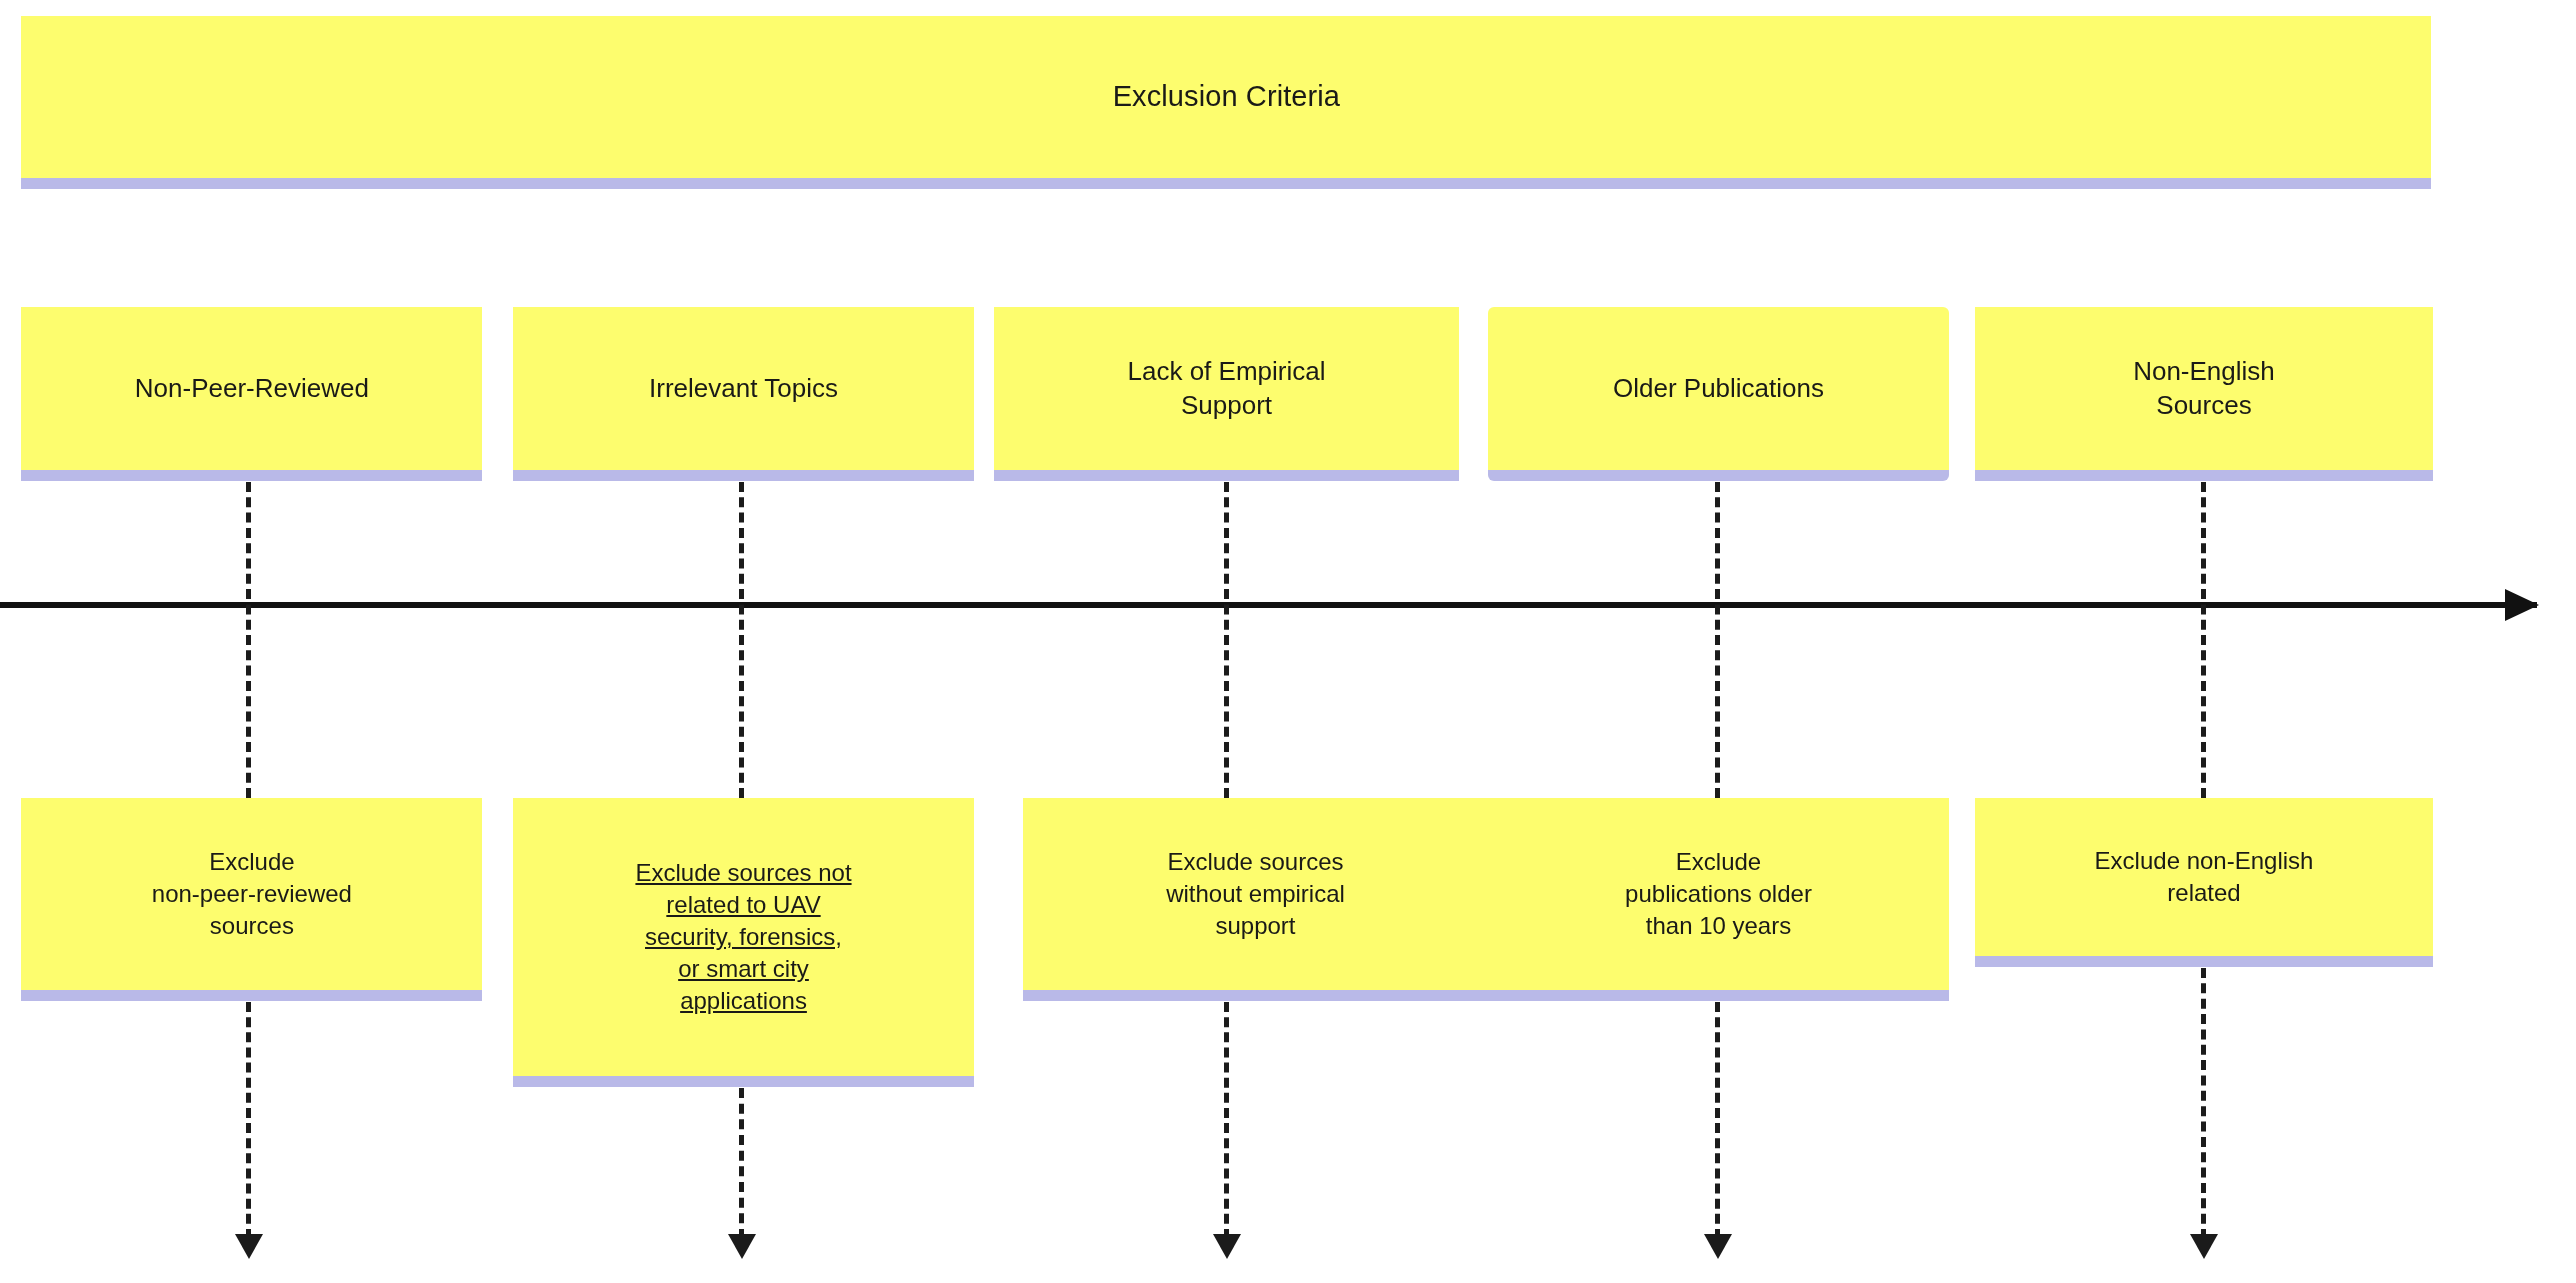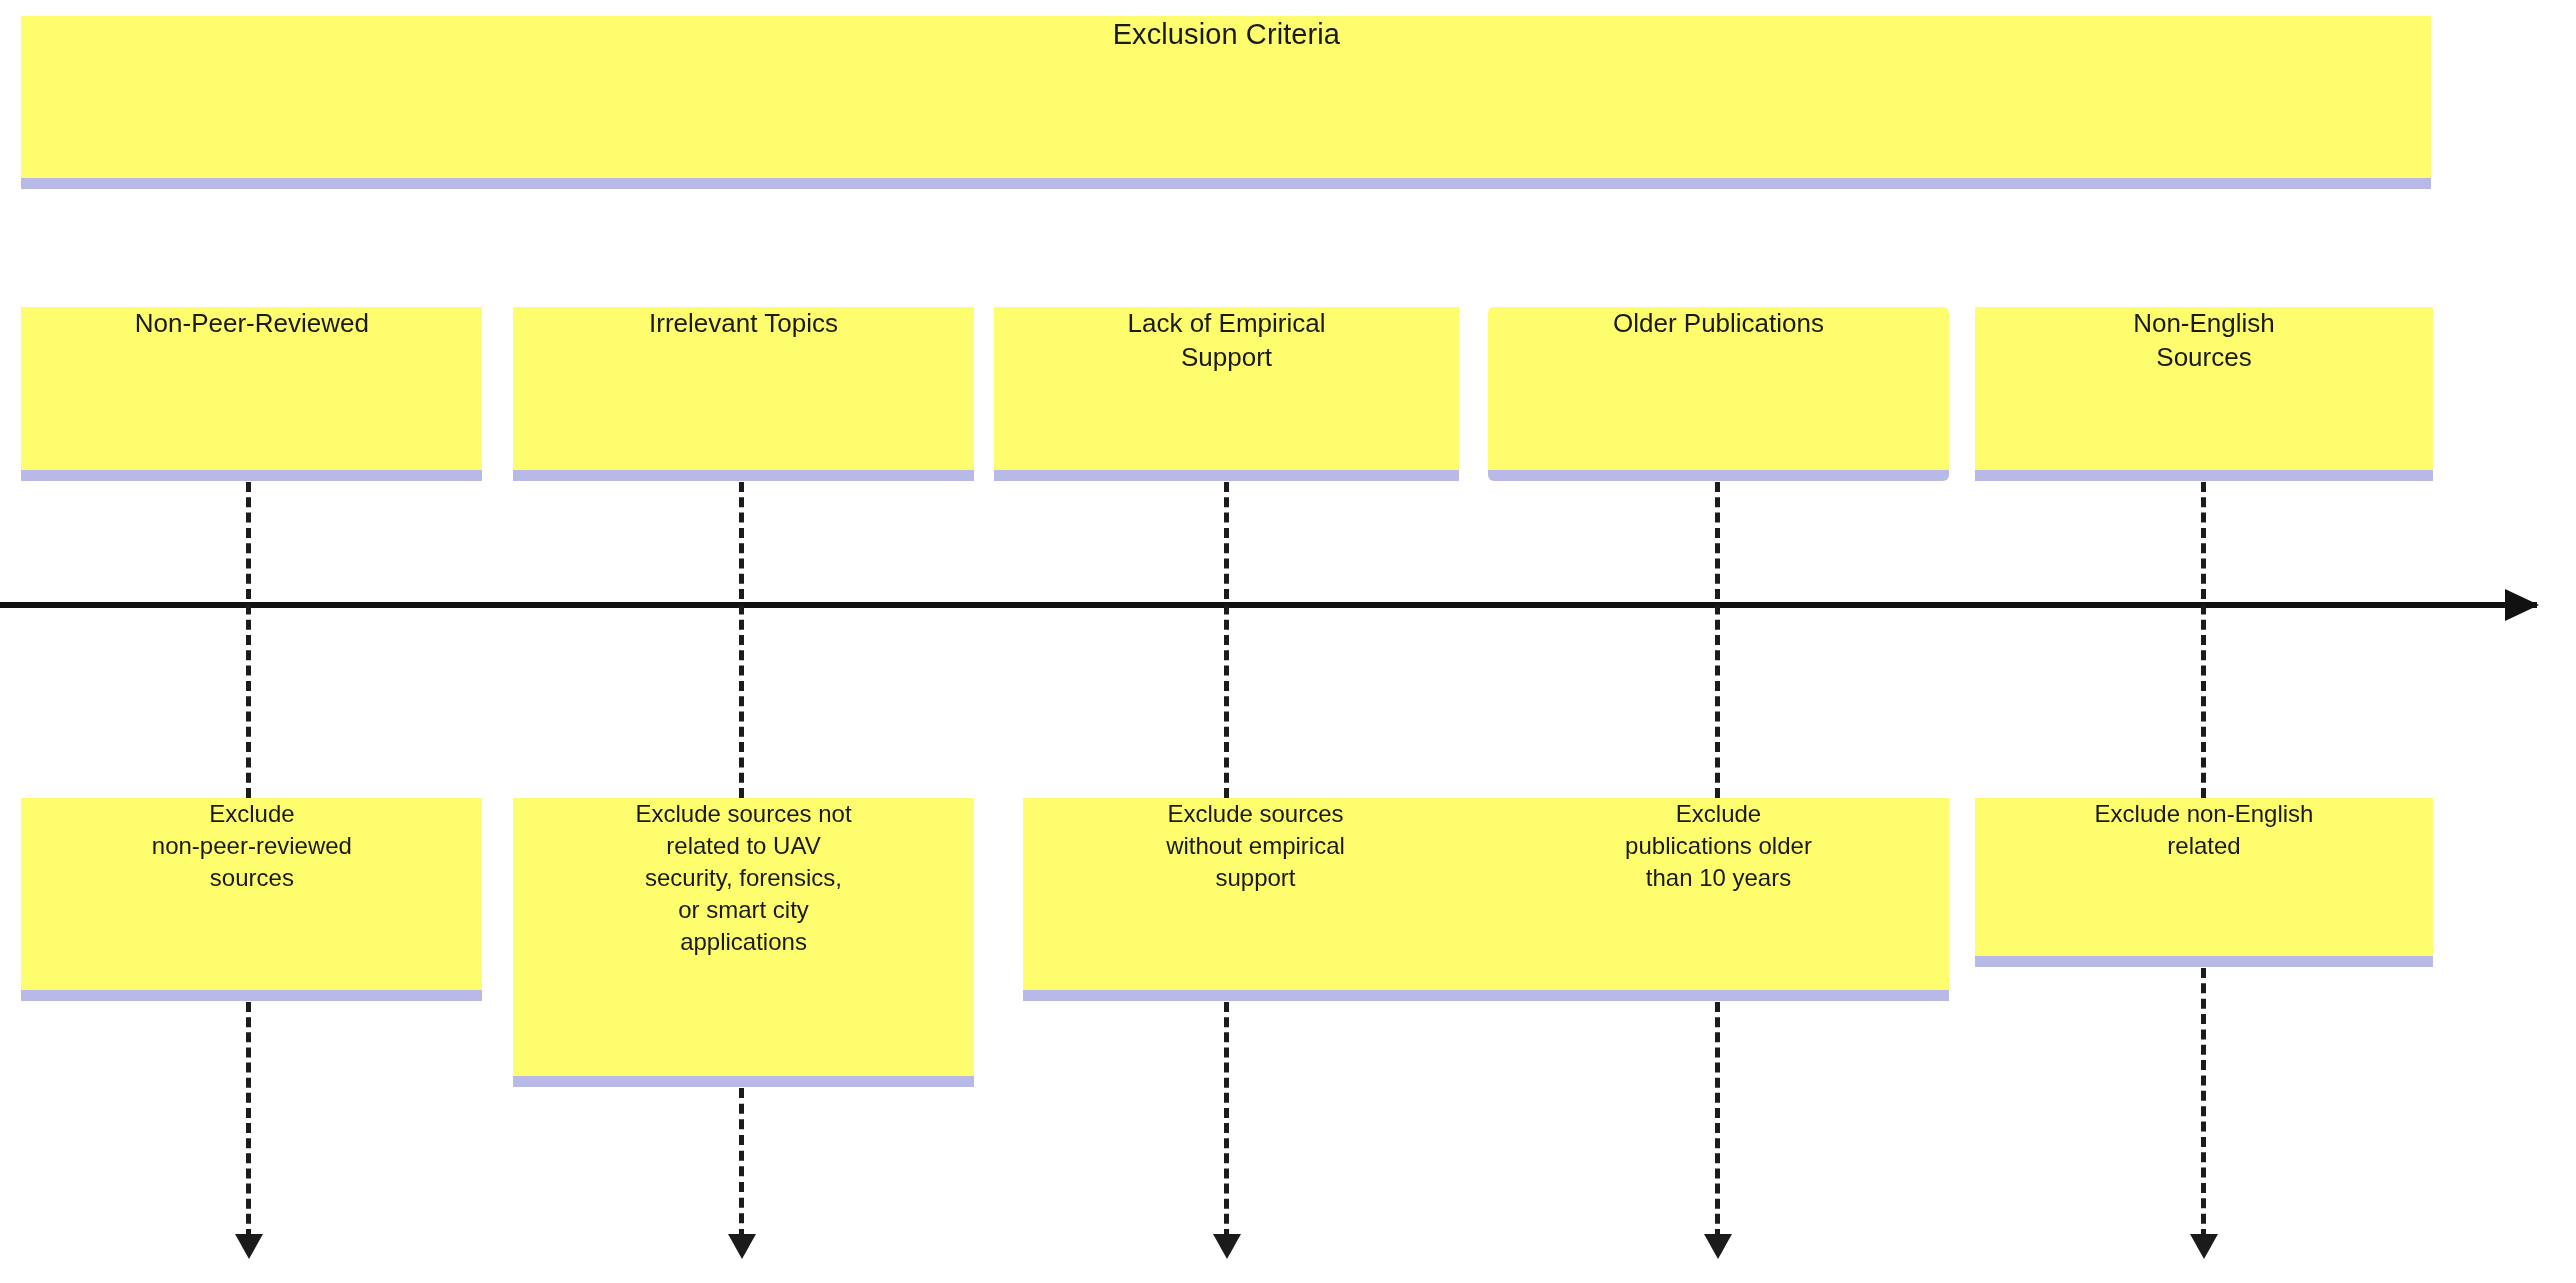--- a/index.html
+++ b/index.html
@@ -16,20 +16,21 @@
     overflow: hidden;
   }
 
   
   .card {
     position: absolute;
     background: #fdfd6e;
     border-bottom: 11px solid #b9b9e8;
     box-sizing: border-box;
     display: flex;
+    align-items: center;
     justify-content: center;
     text-align: center;
     color: #1a1a17;
   }
   .card-text {
     display: block;
     width: 100%;
     padding: 0 11.7px;
     box-sizing: border-box;
     line-height: 1.30;
@@ -139,21 +140,21 @@
   <div class="connector" style="left:739px; top:482px;  height:316px;"></div>
   <div class="connector" style="left:1224px; top:482px;  height:316px;"></div>
   <div class="connector" style="left:1715px; top:482px;  height:316px;"></div>
   <div class="connector" style="left:2201px; top:482px;  height:316px;"></div>
 
   <div class="card desc-card" style="left:21.4px;   width:461px; height:203px;">
     <span class="card-text">Exclude
 non-peer-reviewed
 sources</span>
   </div>
-  <div class="card desc-card" style="left:513px;  width:461px; height:289px;">
+  <div class="card desc-card" style="left:513px;  width:461px; height:289px;text-decoration:underline;">
     <span class="card-text">Exclude sources not
 related to UAV
 security, forensics,
 or smart city
 applications</span>
   </div>
   <div class="card desc-card" style="left:994px; width:465px; height:203px;margin-left:29px;">
     <span class="card-text">Exclude sources
 without empirical
 support</span>

